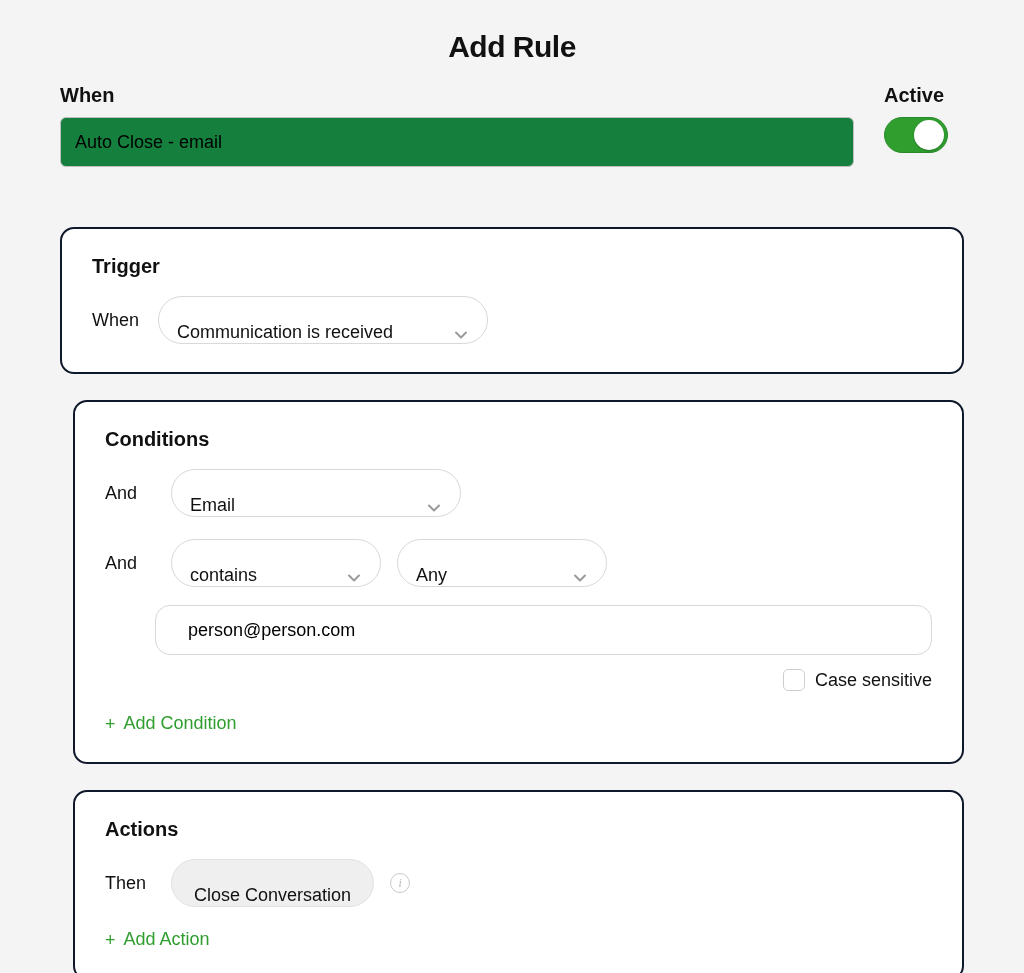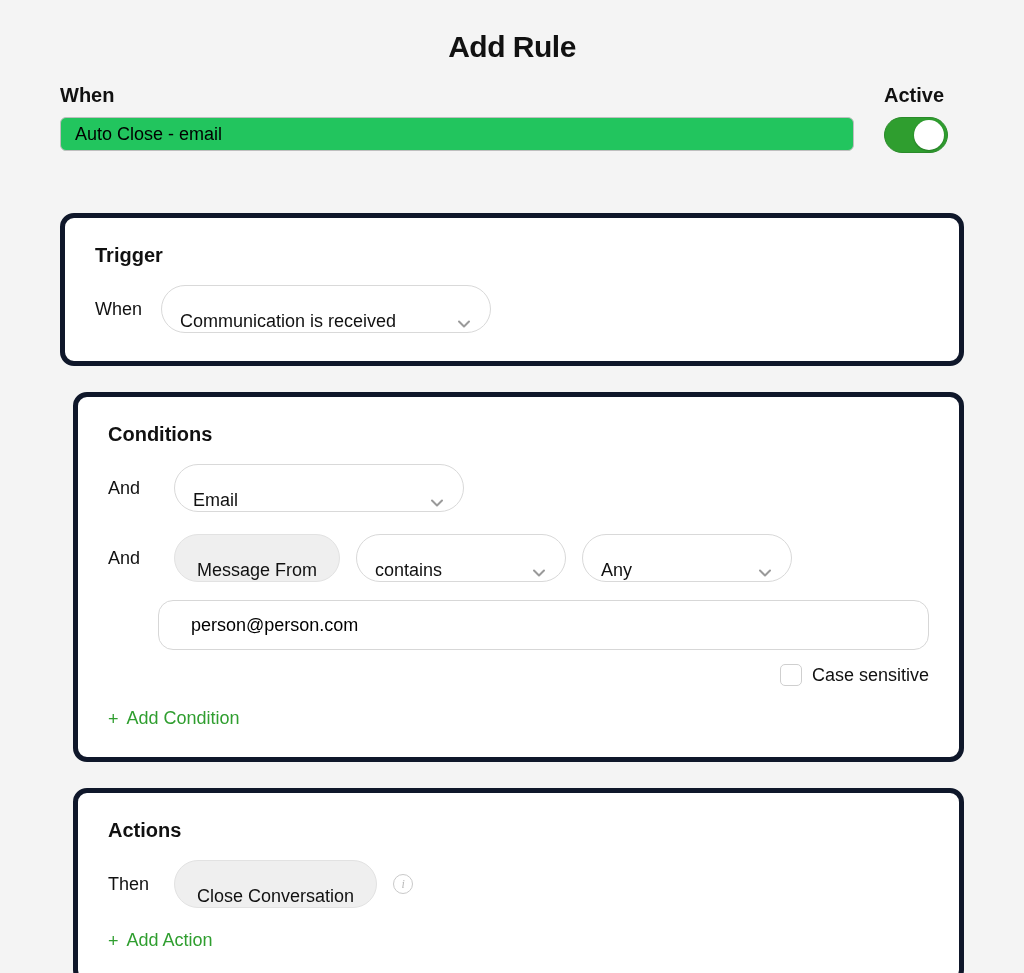--- a/index.html
+++ b/index.html
@@ -29,26 +29,26 @@
   }
   .name-col { flex: 1; }
   .active-col { width: 80px; text-align: left; }
   .field-label {
     font-size: 20px;
     font-weight: 700;
     margin-bottom: 10px;
   }
   .name-input {
     width: 100%;
-    height: 34px;
+    height: 50px;
     border: 1px solid #bfbfbf;
     border-radius: 6px;
     padding: 0 14px;
     font-size: 18px;
-    background: #22c55e;
+    background: #15803d;
   }
   .toggle {
     position: relative;
     width: 64px;
     height: 36px;
     background: #2f9e2f;
     border: 1px solid #2a8a2a;
     border-radius: 20px;
     margin-top: 2px;
     cursor: pointer;
@@ -59,21 +59,21 @@
     top: 2px;
     width: 30px;
     height: 30px;
     background: #fff;
     border-radius: 50%;
     box-shadow: 0 1px 2px rgba(0,0,0,0.25);
   }
 
   .card {
     background: #fff;
-    border: 5px solid #0f172a;
+    border: 2px solid #0f172a;
     border-radius: 14px;
     padding: 26px 30px 28px 30px;
     margin-top: 26px;
   }
   .card + .card { margin-top: 26px; margin-left: 13px; }
   .section-title {
     font-size: 20px;
     font-weight: 700;
     margin: 0 0 18px 0;
   }
@@ -226,23 +226,20 @@
         <span class="chevron">
           <svg viewBox="0 0 16 16" width="16" height="16">
               <path d="M3 5.5l5 5 5-5" fill="none" stroke="#9a9a9a" stroke-width="2" stroke-linecap="round" stroke-linejoin="round"></path>
             </svg>
         </span>
       </div>
     </div>
 
     <div class="row">
       <div class="lead-label">And</div>
-      <div class="pill gray">
-        <span>Message From</span>
-      </div>
       <div class="pill select" style="min-width:210px">
         <span>contains</span>
         <span class="chevron">
           <svg viewBox="0 0 16 16" width="16" height="16">
               <path d="M3 5.5l5 5 5-5" fill="none" stroke="#9a9a9a" stroke-width="2" stroke-linecap="round" stroke-linejoin="round"></path>
             </svg>
         </span>
       </div>
       <div class="pill select" style="min-width:210px">
         <span>Any</span>

